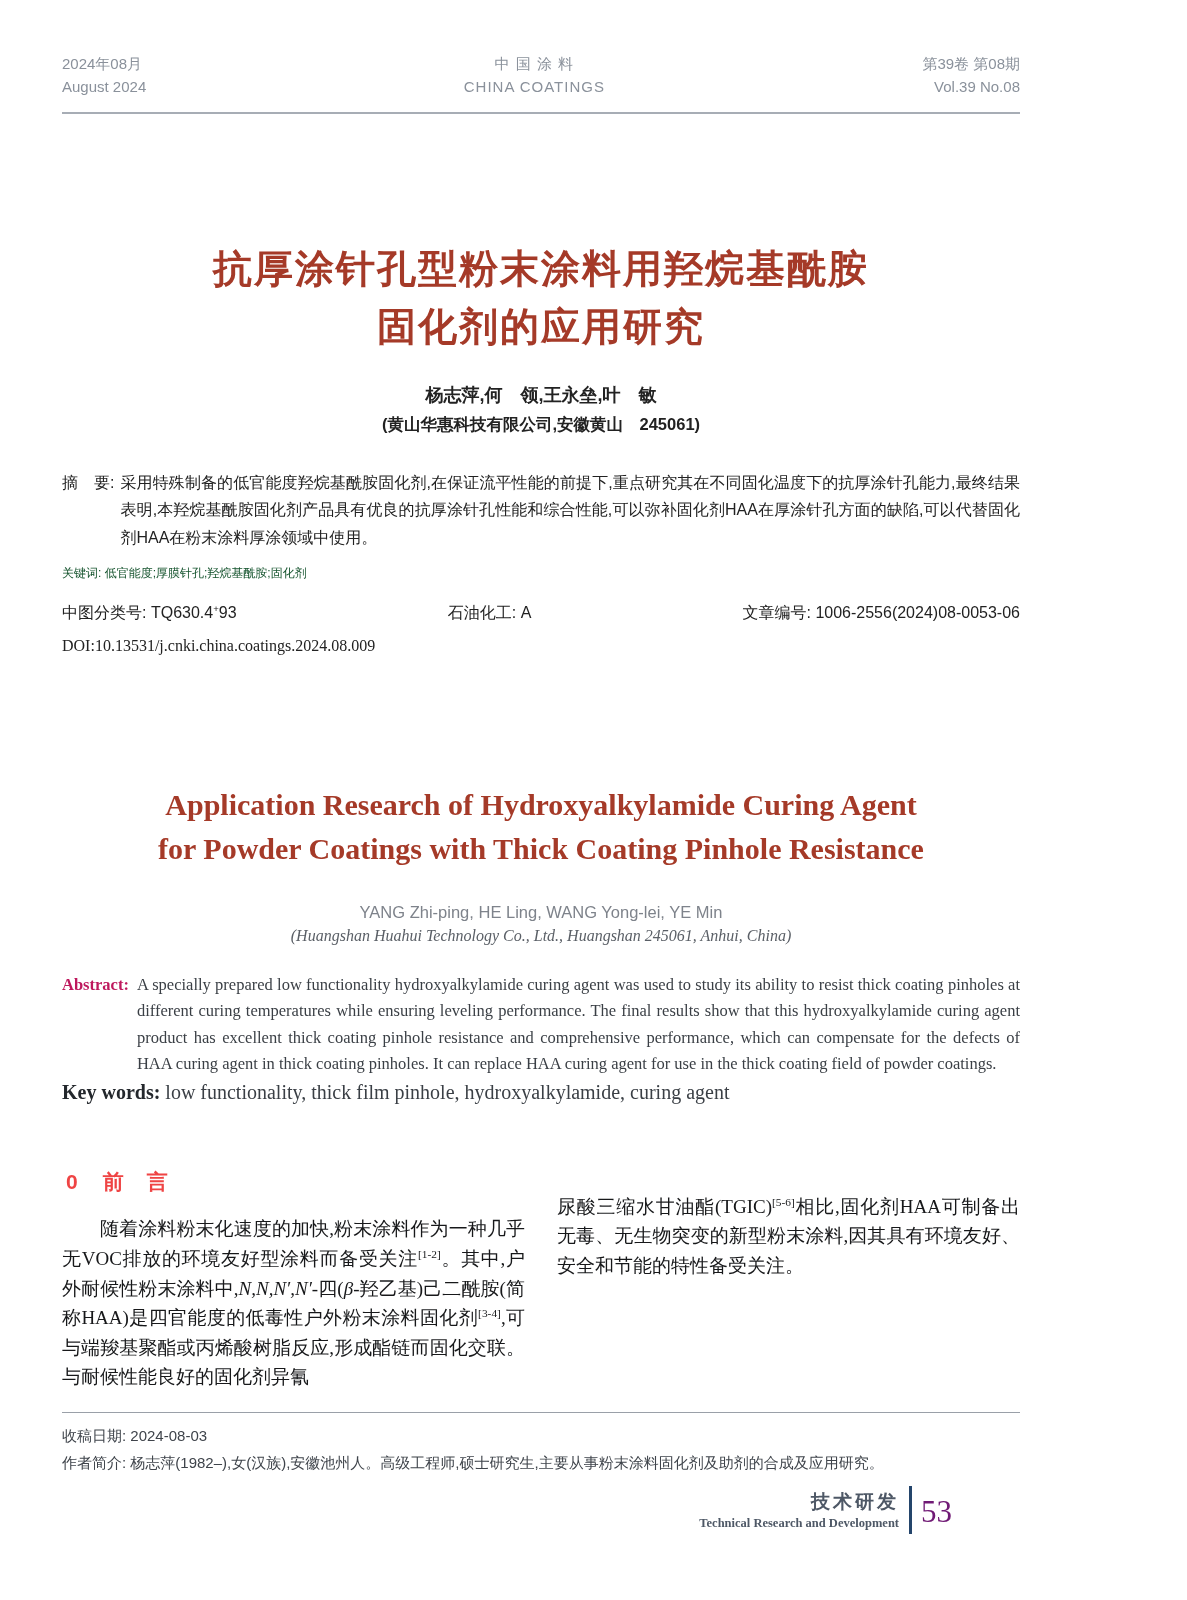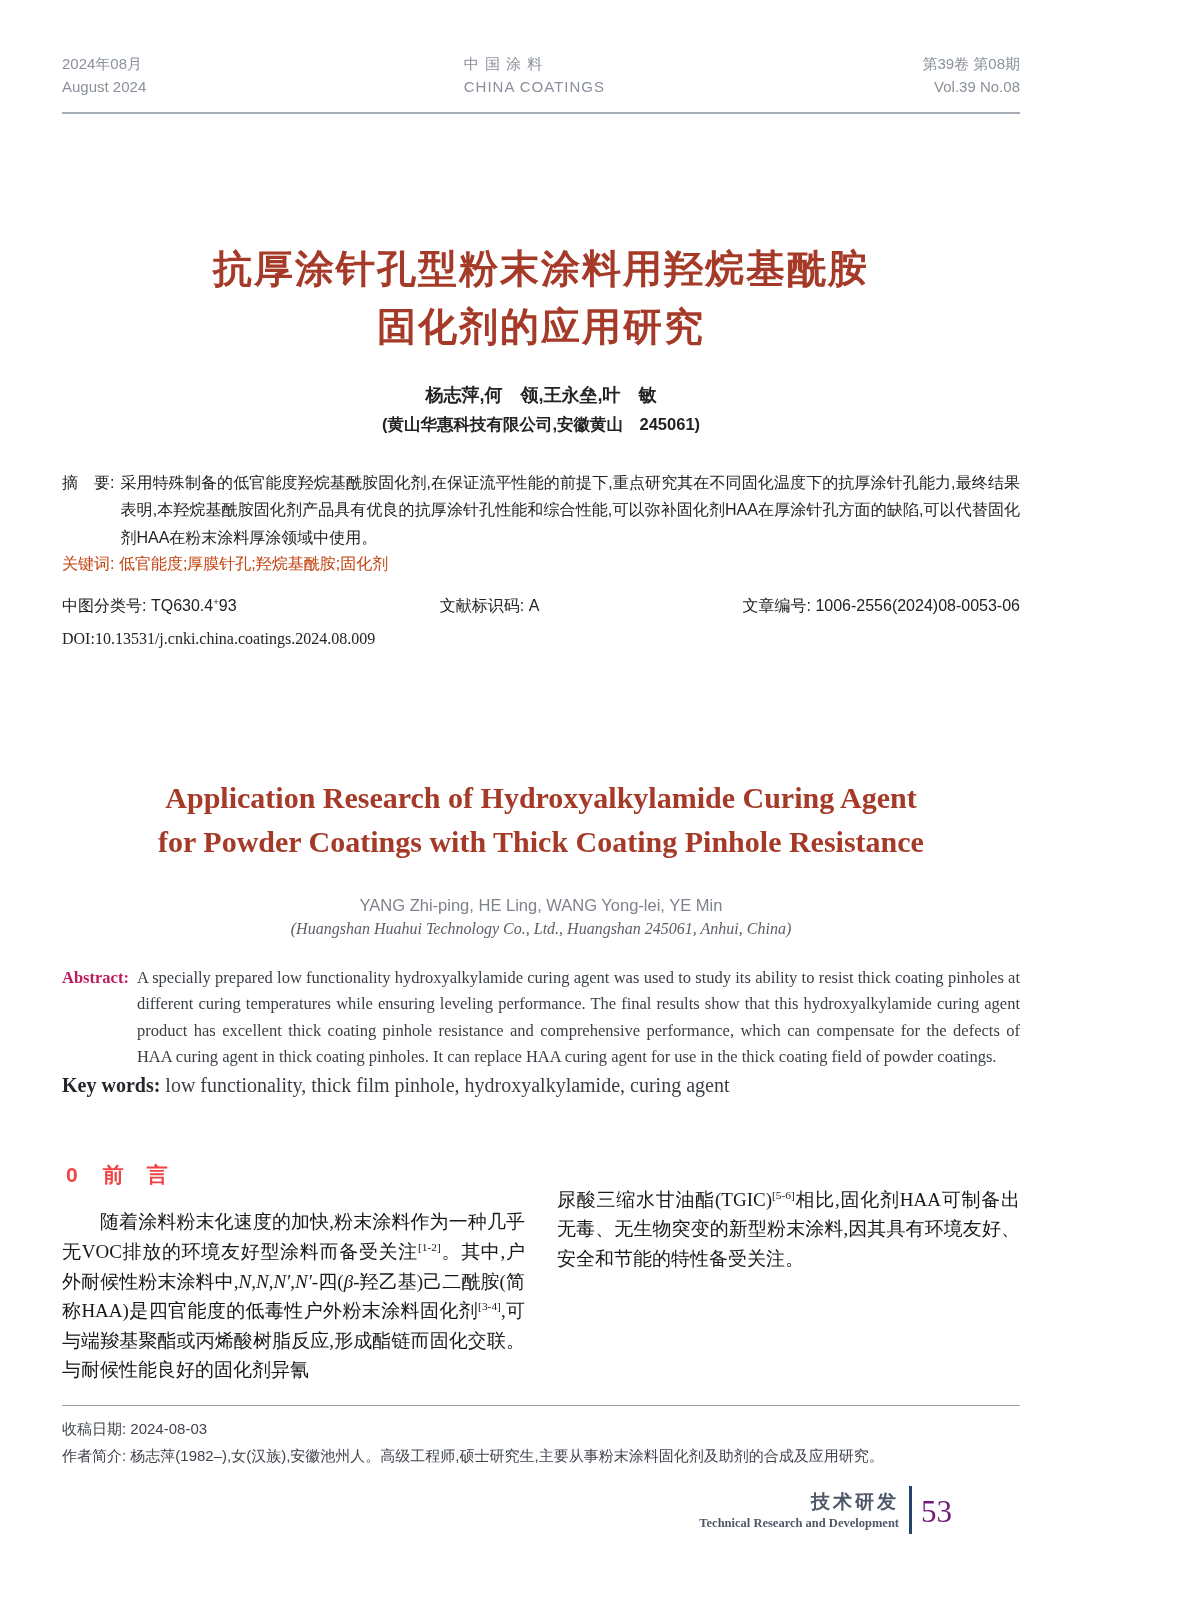--- a/index.html
+++ b/index.html
@@ -7,35 +7,35 @@
   .page {
     position:relative; width:1082px; height:1600px; background:#ffffff;
     overflow:hidden; color:#1c1c1c;
     font-family:"Liberation Sans", sans-serif;
     box-sizing:border-box; padding:0 62px;
   }
   
   .journal-header { display:flex; justify-content:space-between; padding-top:52px;
     color:#8a919b; font-size:15px; line-height:1.55; }
   .hdr-col { white-space:nowrap; }
-  .hdr-center { letter-spacing:1px; }
+  .hdr-center { text-align:center; letter-spacing:1px; }
   .hdr-right { text-align:right; }
   .hdr-rule { border:none; border-top:2px solid #a7adb5; margin:13px 0 0 0; }
 
   
   .title-zh { margin:126px 0 0 0; text-align:center; color:#a53a28;
     font-size:39px; font-weight:bold; line-height:1.5; letter-spacing:2px; }
   .authors-zh { margin-top:26px; text-align:center; font-size:18px; font-weight:bold; color:#222; }
   .affil-zh  { margin-top:7px; text-align:center; font-size:16.5px; font-weight:bold; color:#222; }
 
   
   .abstract-zh { margin-top:33px; display:flex; font-size:16px; line-height:1.72;
     text-align:justify; color:#222; }
   .abstract-zh .label { white-space:nowrap; padding-right:6px; }
-  .keywords-zh { margin-top:3px; font-size:16px; color:#c2410c; }
+  .keywords-zh { margin-top:14px; font-size:12px; color:#14532d; }
   .meta-row { margin-top:21px; display:flex; justify-content:space-between;
     font-size:16px; color:#222; }
   .meta-item { white-space:nowrap; }
   .doi-line { margin-top:13px; font-family:"Liberation Serif", serif; font-size:16px; color:#222; }
 
   
   .title-en { margin:128px 0 0 0; text-align:center; color:#a53a28;
     font-family:"Liberation Serif", serif; font-size:30px; font-weight:bold; line-height:1.45; }
   .authors-en { margin-top:33px; text-align:center; color:#7e838b; font-size:16.5px; }
   .affil-en { margin-top:5px; text-align:center; color:#5a5f66;
@@ -111,21 +111,21 @@
     <span class="label">关键词:</span>
     <span class="text">低官能度;厚膜针孔;羟烷基酰胺;固化剂</span>
   </div>
 
   <div class="meta-row">
     <span class="meta-item">
       <span>中图分类号:</span>
       <span><span>TQ630.4</span><sup>+</sup><span>93</span></span>
     </span>
     <span class="meta-item">
-      <span>文献标识码:</span>
+      <span>石油化工:</span>
       <span>A</span>
     </span>
     <span class="meta-item">
       <span>文章编号:</span>
       <span>1006-2556(2024)08-0053-06</span>
     </span>
   </div>
   <div class="doi-line">DOI:10.13531/j.cnki.china.coatings.2024.08.009</div>
 
   <h2 class="title-en">

